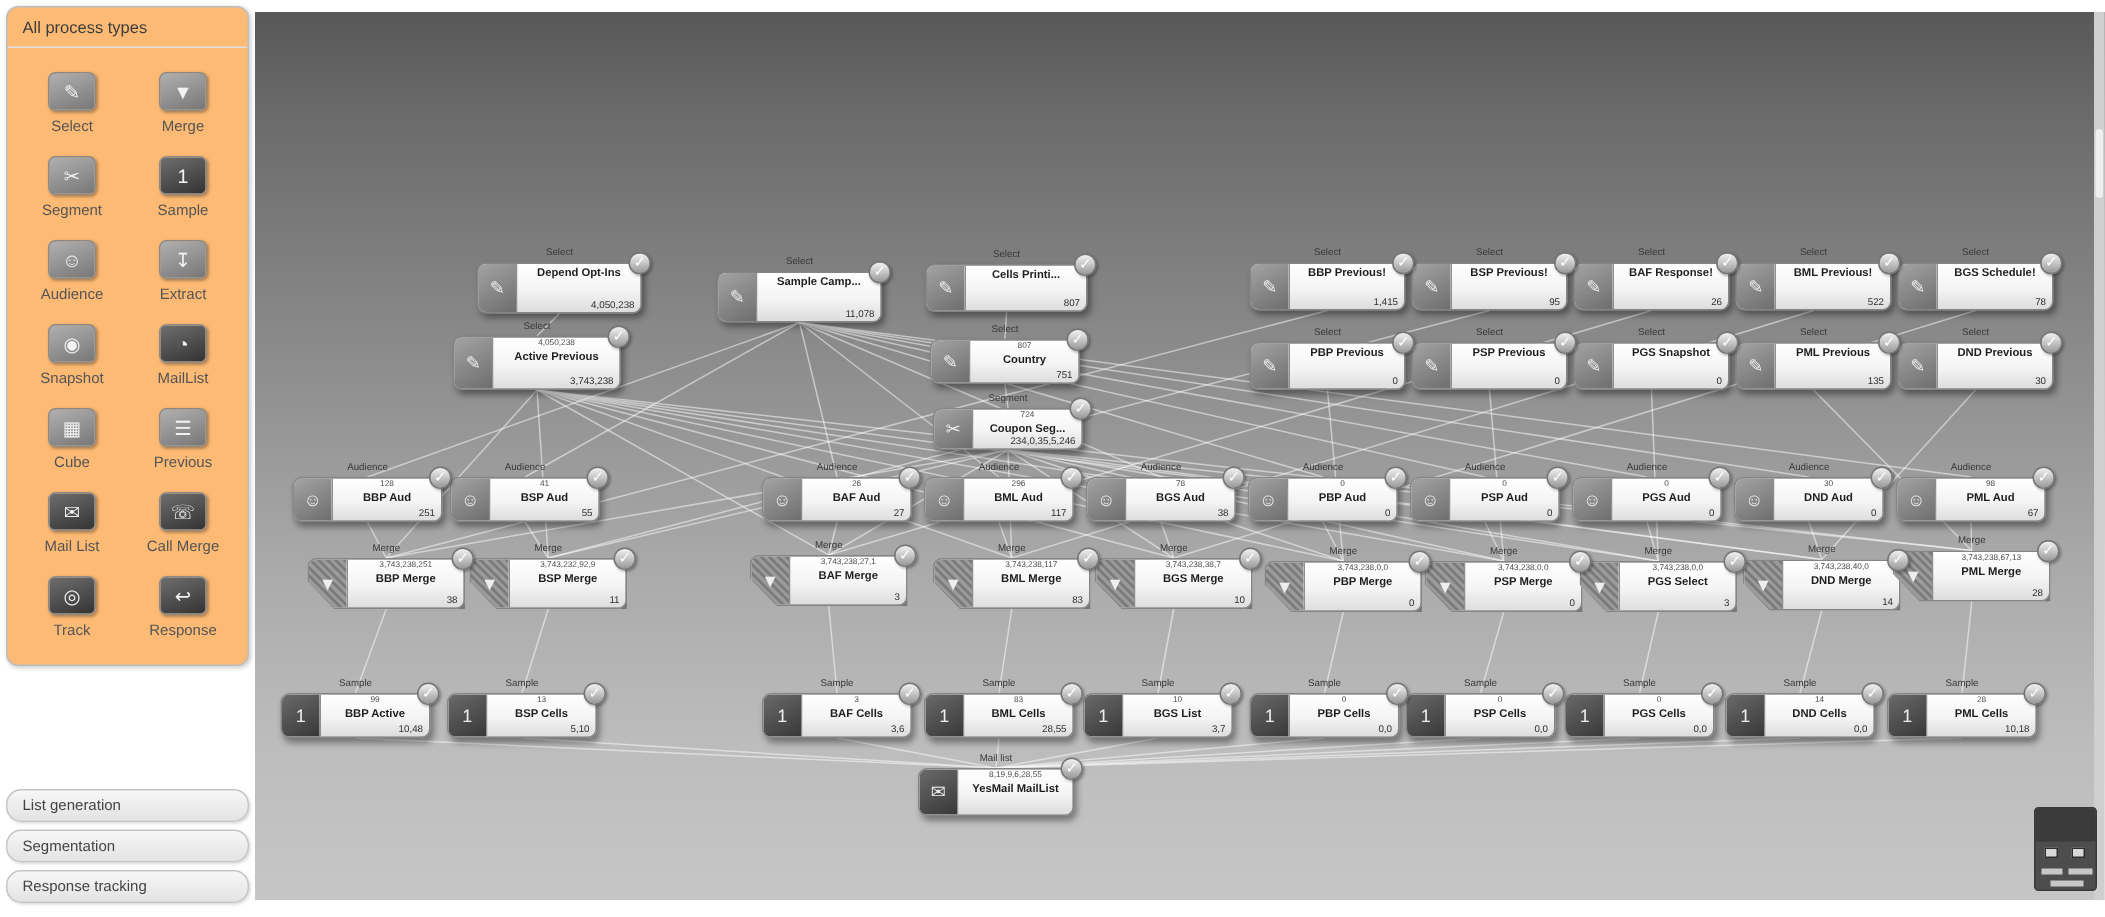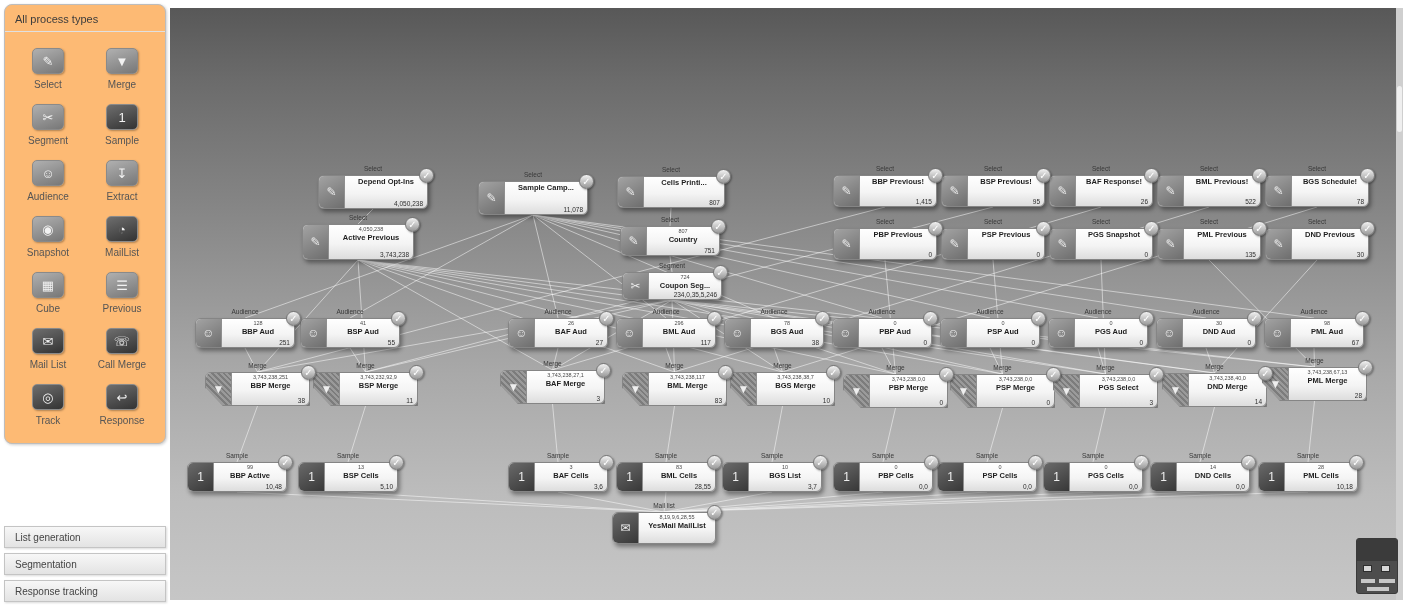--- a/index.html
+++ b/index.html
@@ -48,21 +48,21 @@
   .pal-item { display:flex; flex-direction:column; align-items:center; cursor:pointer; }
   .pal-icon { width:32px; height:26px; border-radius:5px;
               background:linear-gradient(160deg,#b0b0b0,#777777);
               border:1px solid #8a8a8a; color:#f2f2f2; font-size:13px;
               display:flex; align-items:center; justify-content:center;
               box-shadow:1px 1px 2px rgba(0,0,0,0.3); }
   .pal-icon.dark { background:linear-gradient(160deg,#6e6e6e,#333333); }
   .pal-label { margin-top:5px; font-size:10px; color:#555555; }
 
   .accordion { position:absolute; left:4px; width:162px; height:22px;
-               border:1px solid #c4c4c4; border-radius:0;
+               border:1px solid #c4c4c4; border-radius:10px;
                background:linear-gradient(180deg,#f7f7f7,#e3e3e3);
                font-size:10px; color:#444444; line-height:21px; padding-left:10px;
                box-shadow:1px 1px 2px rgba(0,0,0,0.15); cursor:pointer; }
 
   
   #minimap { position:absolute; right:5px; bottom:6px; width:42px; height:56px;
              background:#4d4d4d; border:1px solid #3a3a3a; border-radius:3px; z-index:5; }
   #minimap .mm-top { height:22px; background:#3b3b3b; border-radius:2px 2px 0 0; }
   #minimap .mm-cell { position:absolute; width:9px; height:7px; background:#d8d8d8; border:1px solid #2e2e2e; }
   #minimap .mm-bar { position:absolute; height:4px; background:#c7c7c7; }

